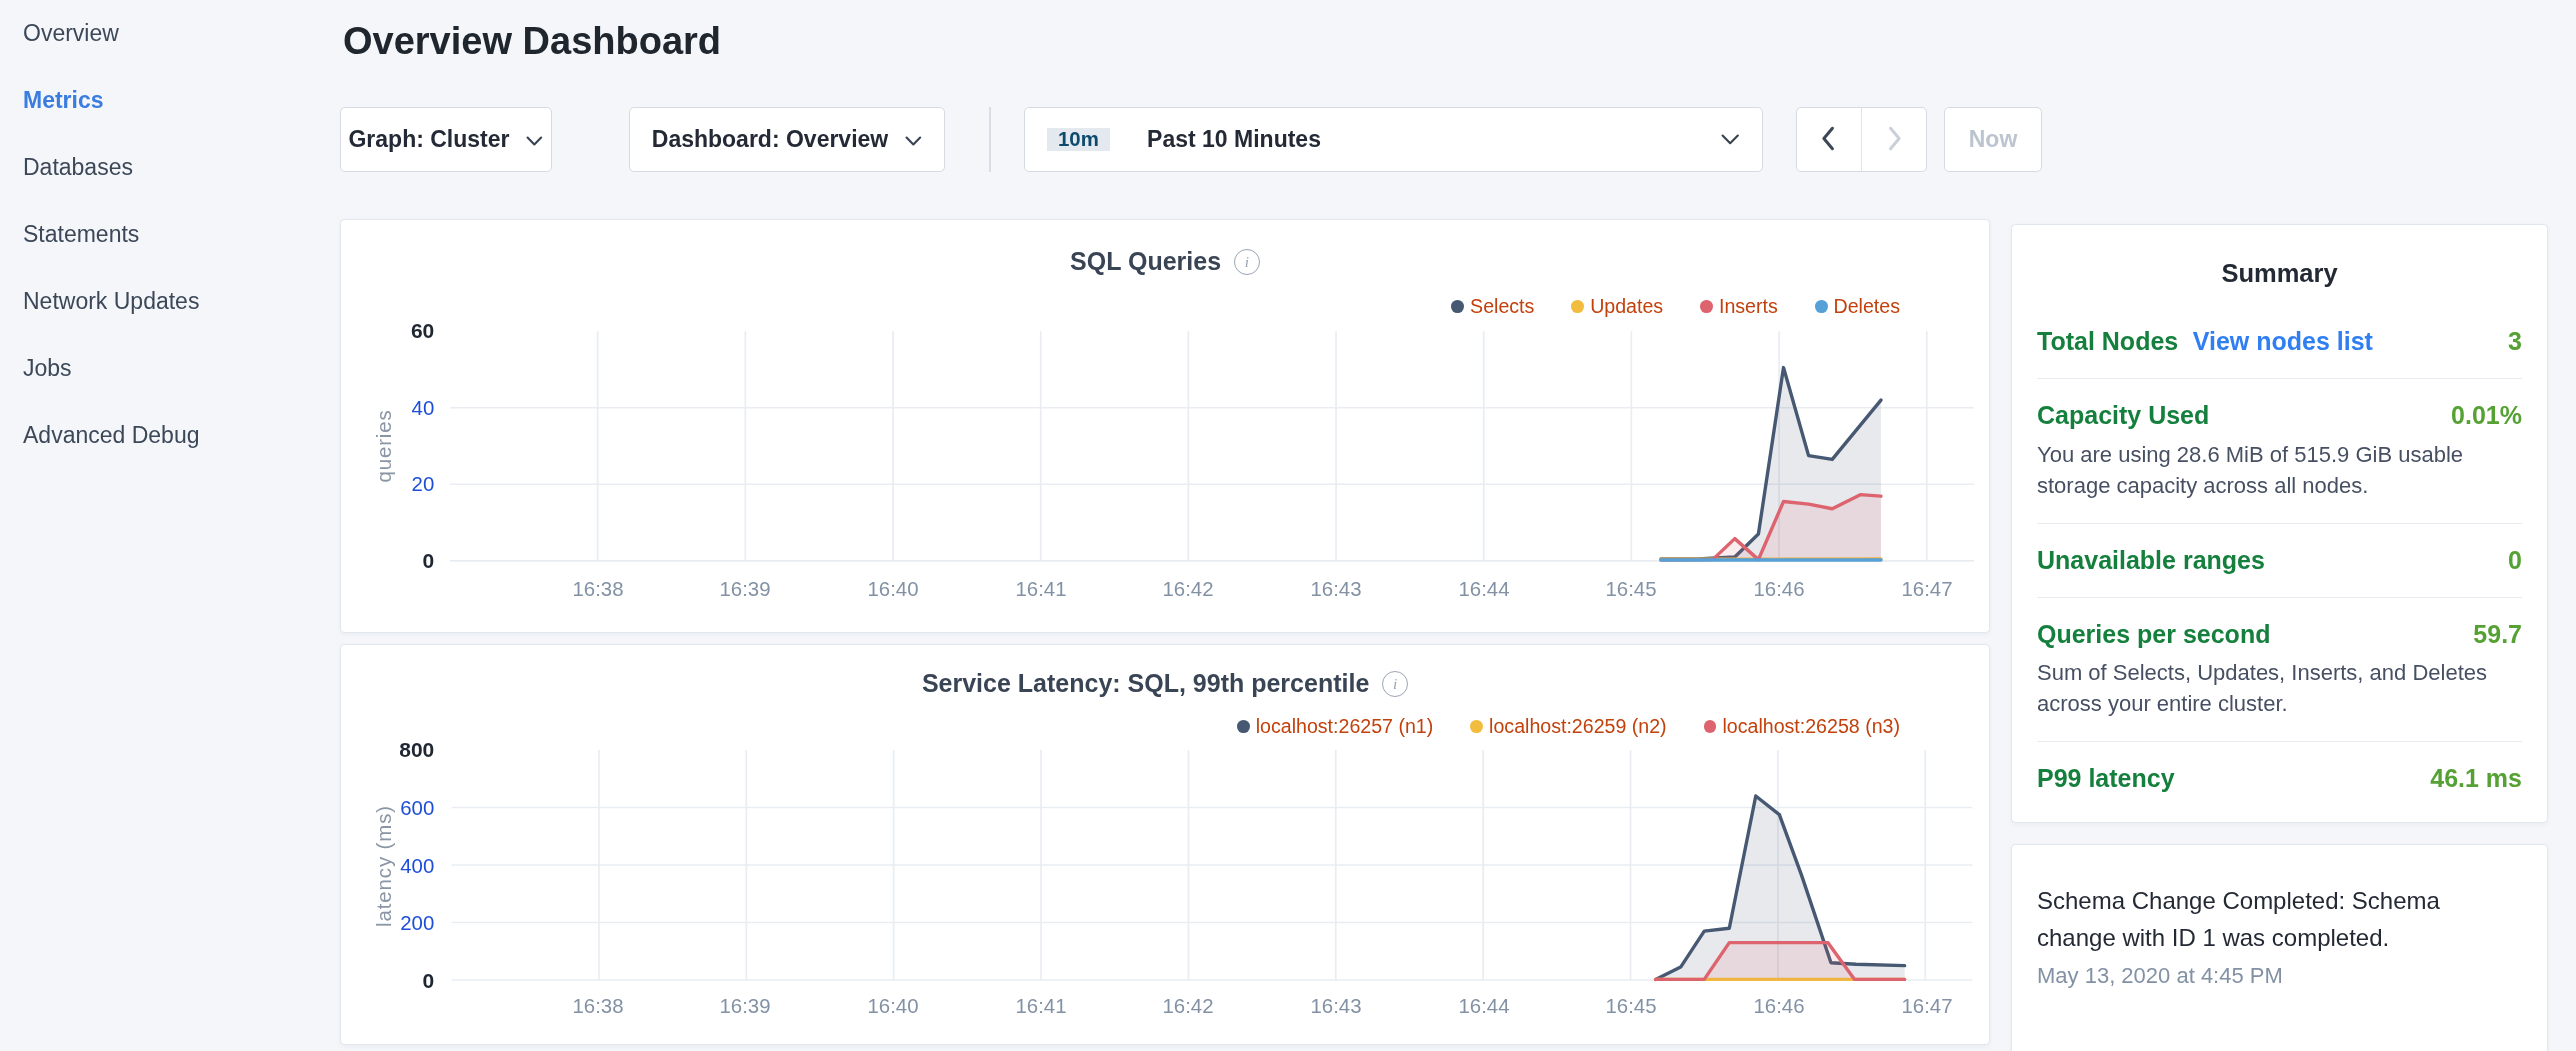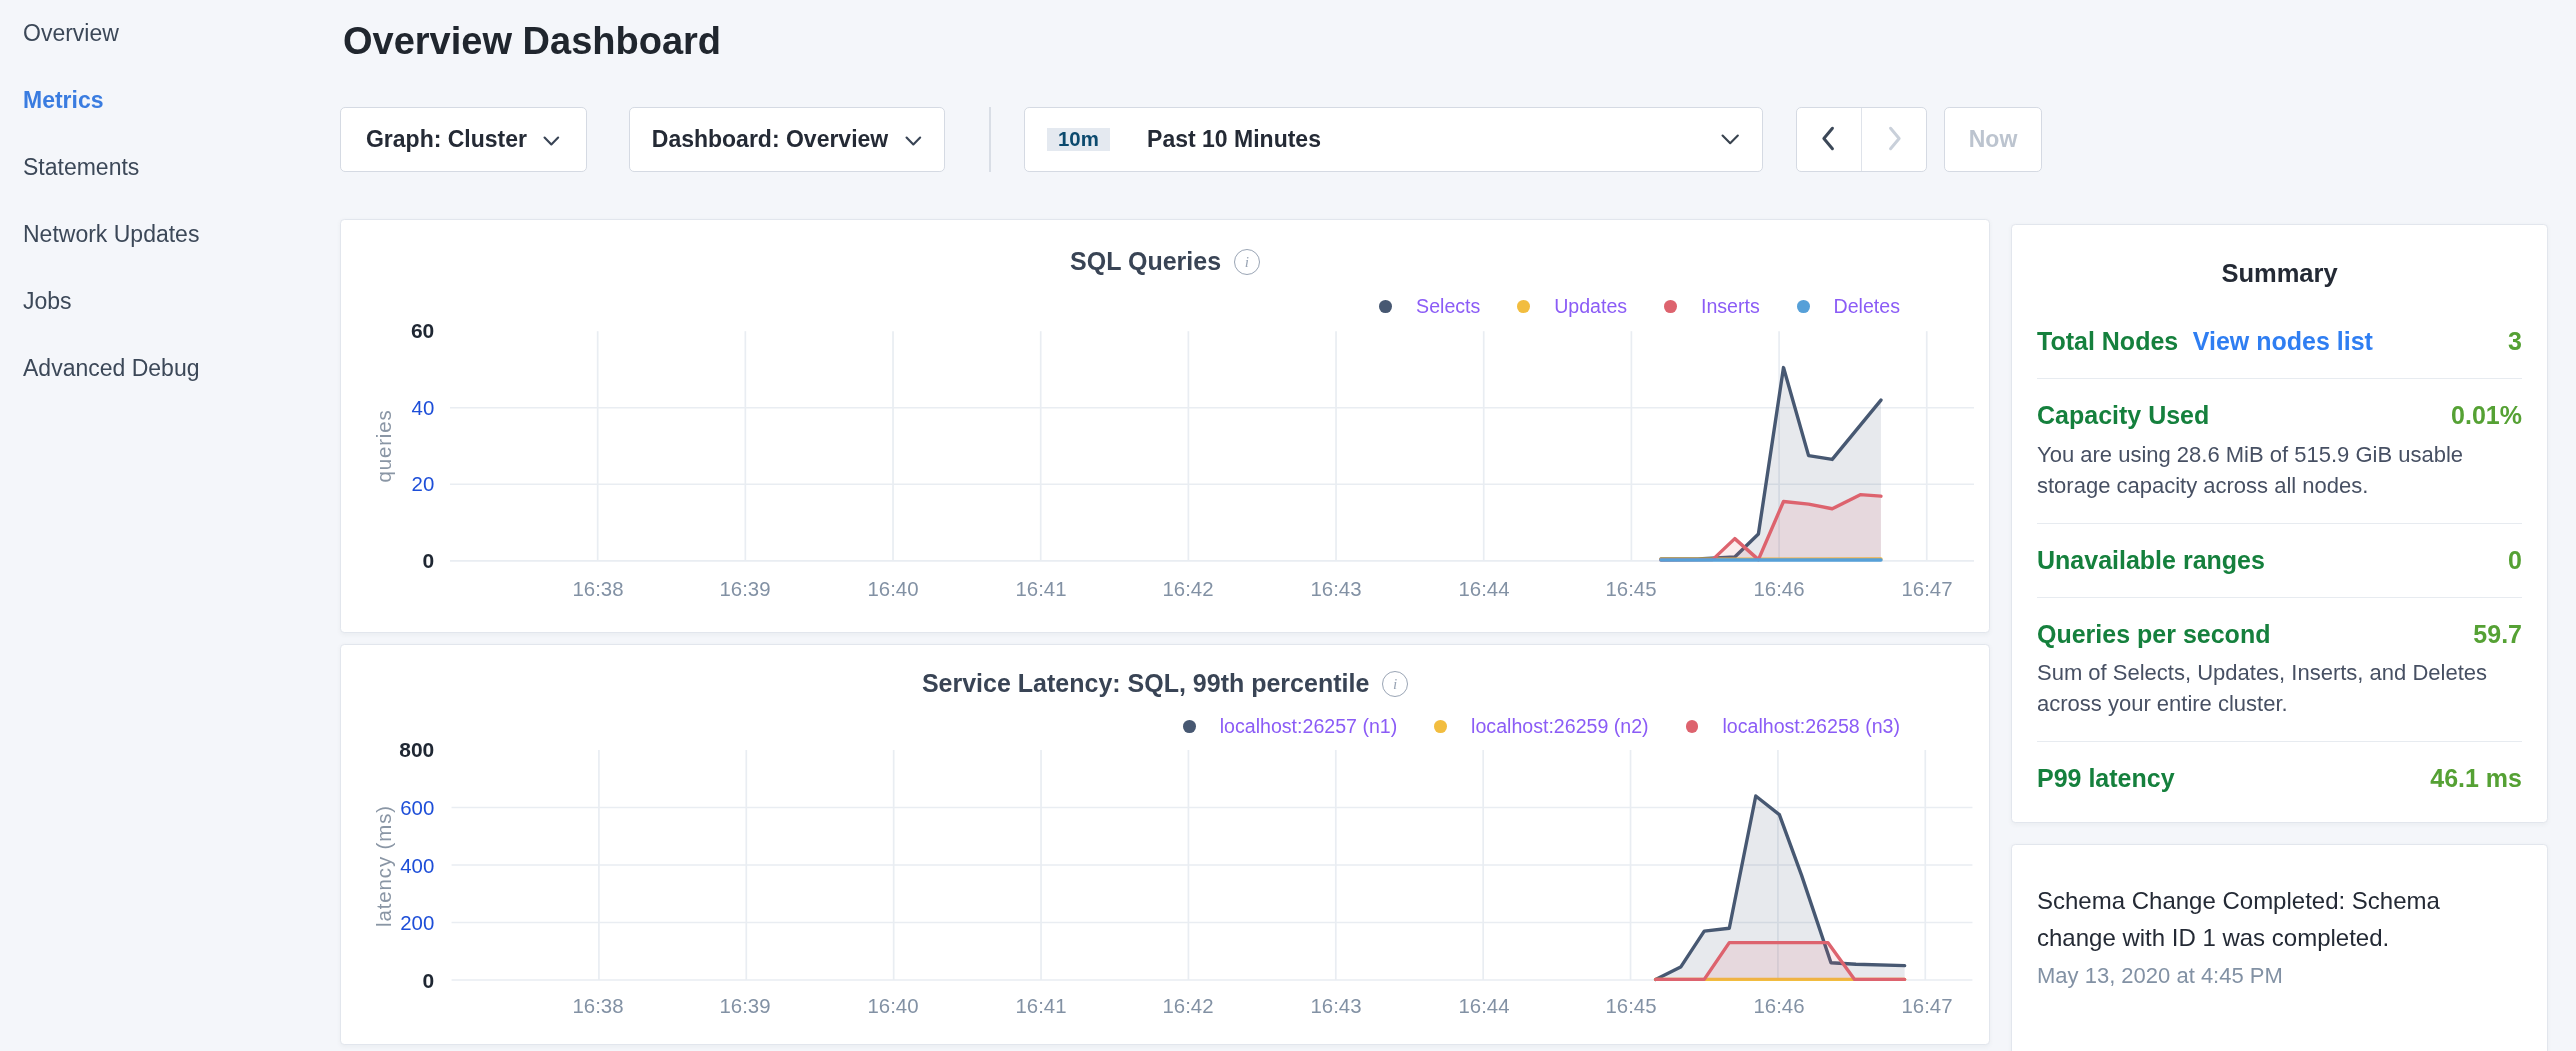--- a/index.html
+++ b/index.html
@@ -11,21 +11,21 @@
   .sidebar{position:absolute;left:0;top:0;width:340px;padding-top:0;}
   .side-item{height:67px;line-height:67px;padding-left:23px;font-size:23px;
              color:#3c4858;cursor:pointer;white-space:nowrap;}
   .side-item.active{color:#3a7ce0;font-weight:bold;}
 
   
   .page-title{position:absolute;left:343px;top:20.4px;font-size:38px;font-weight:bold;color:#20262e;}
   .btn{position:absolute;top:107px;height:65px;background:#fff;border:0.9px solid #d5dae3;
        border-radius:5.1px;box-sizing:border-box;display:flex;align-items:center;
        justify-content:center;font-size:23px;font-weight:bold;color:#242a35;gap:15.3px;cursor:pointer;}
-  #graph-btn{left:340px;width:247px;}
+  #graph-btn{left:340px;width:212px;}
   #dashboard-btn{left:629px;width:316px;}
   .v-divider{position:absolute;left:989px;top:107px;width:1.7px;height:65px;background:#d9dee6;}
   #time-well{left:1024px;width:739px;justify-content:flex-start;padding:0 22px;font-weight:bold;}
   .badge{background:#e4e9f0;border-radius:0;padding:0 11px;font-size:20.4px;font-weight:bold;color:#0c4a6e;}
   #time-well .tw-label{margin-left:22px;}
   #time-well .tw-caret{margin-left:auto;display:flex;align-items:center;}
   .pager{position:absolute;left:1796px;top:107px;height:65px;width:131px;background:#fff;
          border:0.9px solid #d5dae3;border-radius:5.1px;box-sizing:border-box;display:flex;}
   .pg-btn{width:50%;display:flex;align-items:center;justify-content:center;cursor:pointer;}
   .pg-btn + .pg-btn{border-left:0.9px solid #dfe3ea;}
@@ -40,21 +40,21 @@
   #events-card{left:2011px;top:844px;width:537px;height:255px;overflow:hidden;}
 
   
   .chart-title-row{position:absolute;left:0;right:0;display:flex;align-items:center;
                    justify-content:center;gap:12.8px;}
   .chart-title{font-size:25px;font-weight:bold;color:#394455;}
   .info-icon{width:24px;height:24px;border:1.7px solid #9aa5b5;border-radius:50%;color:#9aa5b5;
              font-size:15.3px;font-style:italic;font-family:"Liberation Serif",serif;
              display:flex;align-items:center;justify-content:center;cursor:pointer;flex:none;}
   .legend{position:absolute;right:89px;display:flex;gap:37px;}
-  .legend-item{display:flex;align-items:center;gap:24px;font-size:19.6px;color:#8b5cf6;cursor:pointer;white-space:nowrap;}
+  .legend-item{display:flex;align-items:center;gap:6px;font-size:19.6px;color:#c2410c;cursor:pointer;white-space:nowrap;}
   .legend-dot{width:12.8px;height:12.8px;border-radius:50%;flex:none;}
   .plot-svg{position:absolute;left:109px;overflow:visible;}
   .ytick{position:absolute;left:15.3px;width:78px;text-align:right;font-size:20.4px;color:#1d4ed8;
          transform:translateY(-50%);line-height:22px;}
   .ytick.bold{color:#1f2733;font-weight:bold;font-size:21px;}
   .xtick{position:absolute;font-size:20.4px;color:#8291a4;transform:translateX(-50%);white-space:nowrap;}
   .ylab{position:absolute;font-size:20.4px;color:#8a96a5;letter-spacing:0.9px;white-space:nowrap;
         transform:translate(-50%,-50%) rotate(-90deg);}
 
   
@@ -72,20 +72,21 @@
   .event-item{margin:37px 25px 0;}
   .event-text{font-size:24px;color:#242a35;line-height:37px;}
   .event-time{margin-top:6.8px;font-size:22px;color:#8291a4;}
 </style>
 </head>
 <body>
 
 <nav class="sidebar" id="sidebar">
     <div class="side-item">Overview</div>
     <div class="side-item active">Metrics</div>
+    <div class="side-item">Databases</div>
     <div class="side-item">Statements</div>
     <div class="side-item">Network Updates</div>
     <div class="side-item">Jobs</div>
     <div class="side-item">Advanced Debug</div>
   </nav>
 
 <div class="page-title">Overview Dashboard</div>
 
 <div class="btn" id="graph-btn">
   <span>Graph: Cluster</span>

